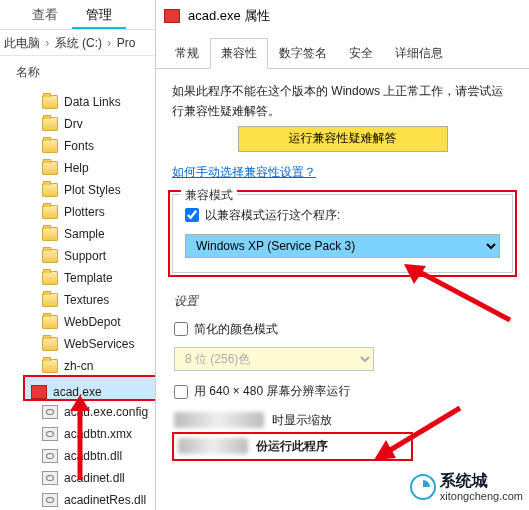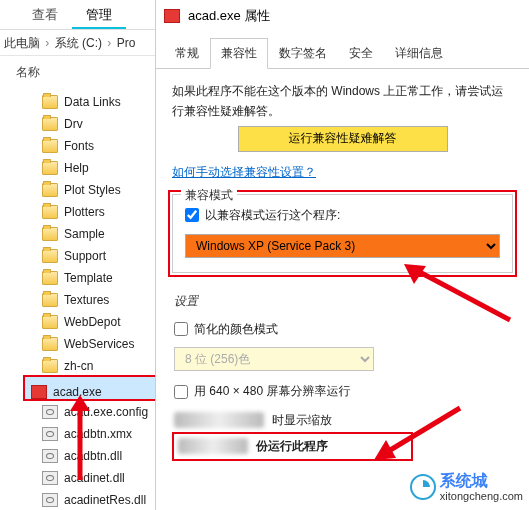--- a/index.html
+++ b/index.html
@@ -34,36 +34,36 @@
 .tab.active { border: 1px solid #ccc; border-bottom: 1px solid #fff; background: #fff; }
 .dlg-body { padding: 12px 16px; color: #222; font-size: 12px; line-height: 1.7; }
 .intro { }
 .run-trouble { display: block; margin: 4px auto 10px; width: 210px; height: 26px; border: 1px solid #adadad; background: #fde047; font-size: 12px; cursor: pointer; }
 .link { color: #0066cc; text-decoration: underline; cursor: pointer; display: inline-block; margin-bottom: 12px; }
 .group { border: 1px solid #ccc; padding: 10px 12px 14px; margin-bottom: 14px; position: relative; }
 .group.redbox { outline: 2px solid #e60012; outline-offset: 2px; }
 .legend { position: absolute; top: -10px; left: 8px; background: #fff; padding: 0 4px; font-size: 12px; color: #333; }
 .chk-row { display: flex; align-items: center; margin-bottom: 8px; }
 .chk { width: 14px; height: 14px; margin-right: 6px; }
-.sel { width: 100%; height: 24px; border: 1px solid #adadad; background: #f97316; font-size: 12px; padding: 0 6px; }
+.sel { width: 100%; height: 24px; border: 1px solid #adadad; background: #7dd3fc; font-size: 12px; padding: 0 6px; }
 .sel[disabled] { color: #888; background: #fef9c3; }
 .blur-row { display:flex; align-items:center; margin: 4px 0; }
 .blur { display:inline-block; height:16px; border-radius:3px; background:linear-gradient(90deg,#bbb,#eee,#bbb); filter: blur(2px); margin-right:8px; }
 .redbox2 { outline: 2px solid #e60012; outline-offset: 0; padding: 2px 4px; }
 
 
 .arrow { position: absolute; pointer-events: none; }
 .arrow svg { overflow: visible; }
 
 
 .wm { position: absolute; right: 6px; bottom: 8px; display: flex; align-items: center; }
 .wm-logo { width: 26px; height: 26px; border: 2px solid #2aa3d8; border-radius: 50%; margin-right: 4px; position: relative; }
 .wm-logo::before { content:""; position:absolute; inset:4px; border-radius:50%; background: conic-gradient(#2aa3d8 0 90deg, transparent 90deg 360deg); }
 .wm-txt { font-size: 11px; color: #333; line-height: 1.1; }
-.wm-txt b { font-size: 16px; color: #3b82f6; display: block; }
+.wm-txt b { font-size: 16px; color: #0f172a; display: block; }
 </style>
 </head>
 <body>
 
 <div class="explorer">
   <div class="exp-tabs">
     <div class="exp-tab">查看</div>
     <div class="exp-tab active">管理</div>
   </div>
   <div class="breadcrumb">

